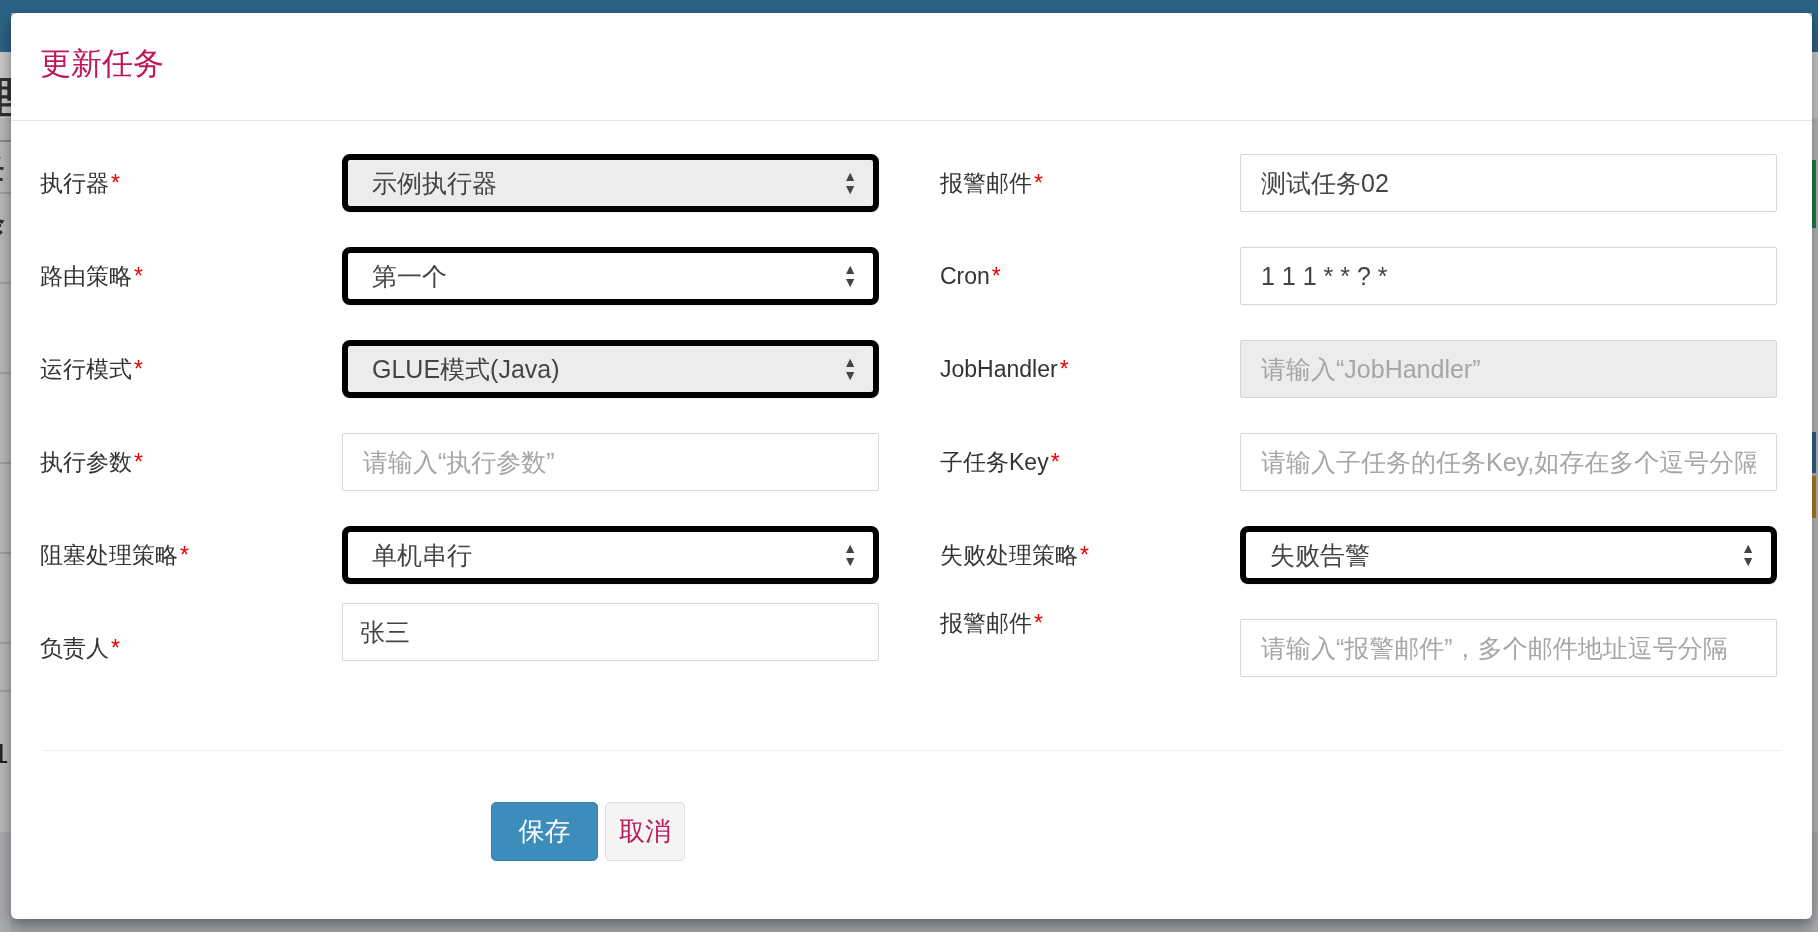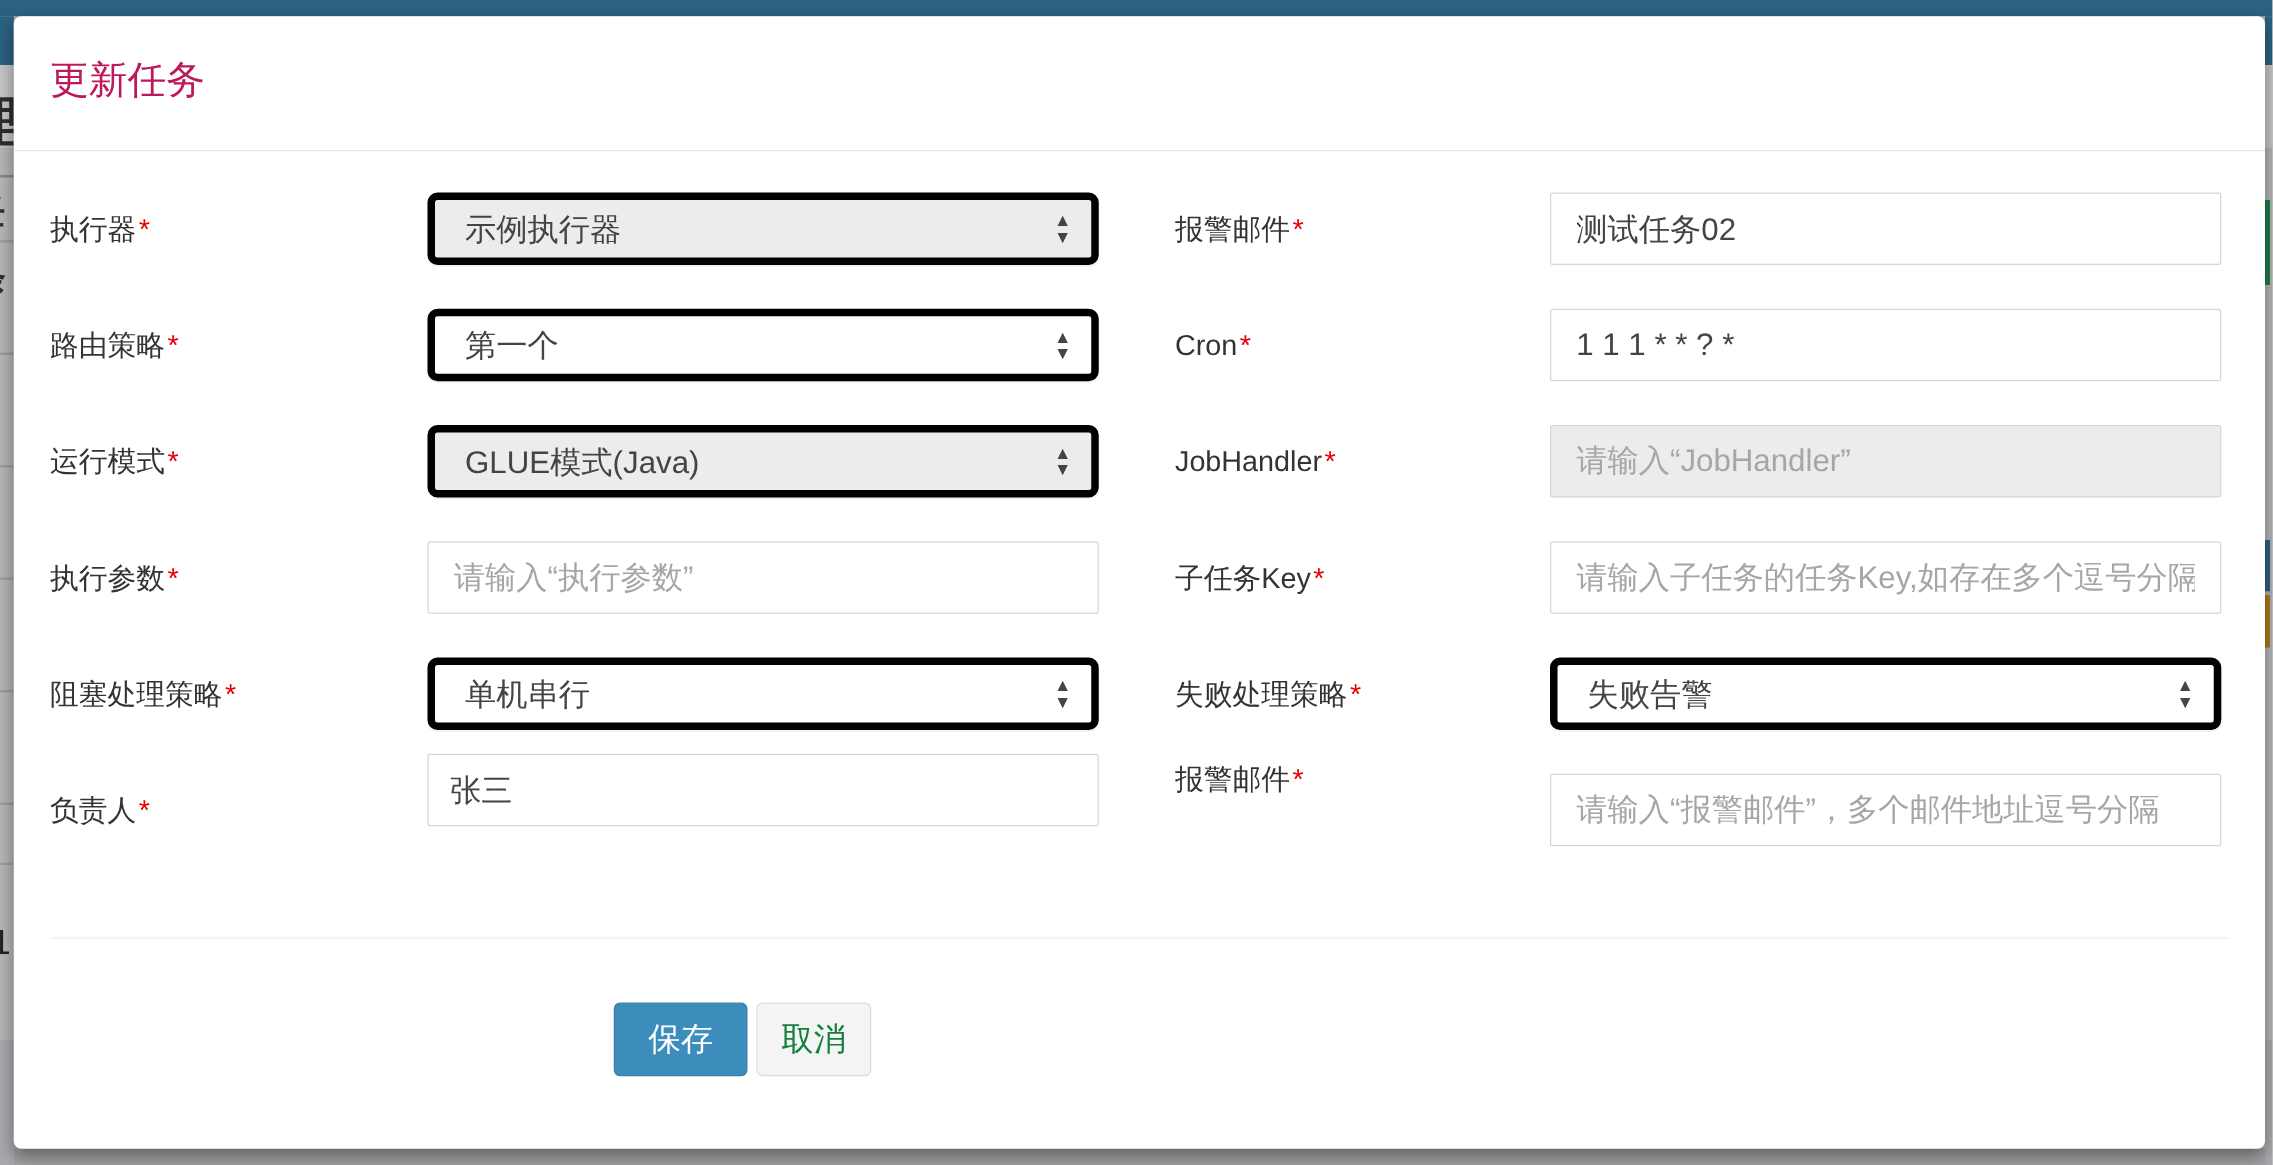--- a/index.html
+++ b/index.html
@@ -55,21 +55,21 @@
          outline:none; position:absolute; }
   .inp::placeholder { color:#a6a6a6; opacity:1; }
   .inp.disabled { background:#ececec; border-color:#d6d6d6; }
 
   .form-hr { position:absolute; left:31px; right:30px; top:737px; height:1px; background:#eee; }
 
   .btn { position:absolute; top:789px; height:59px; border-radius:5px; font-size:26px;
          display:flex; align-items:center; justify-content:center; cursor:pointer;
          font-family:"Liberation Sans","DejaVu Sans",sans-serif; }
   .btn-save { left:480px; width:107px; background:#3c8dbc; border:1px solid #367fa9; color:#fff; }
-  .btn-cancel { left:594px; width:92px; background:#f4f4f4; border:1px solid #ddd; color:#15803d;text-align:right; }
+  .btn-cancel { left:594px; width:80px; background:#f4f4f4; border:1px solid #ddd; color:#be185d;text-align:right; }
 </style>
 </head>
 <body>
 
 <div class="canvas">
 
   <div class="bg-navbar"></div>
   <div class="bg-navbar-stub-left"></div>
   <div class="bg-navbar-stub-right"></div>
 

